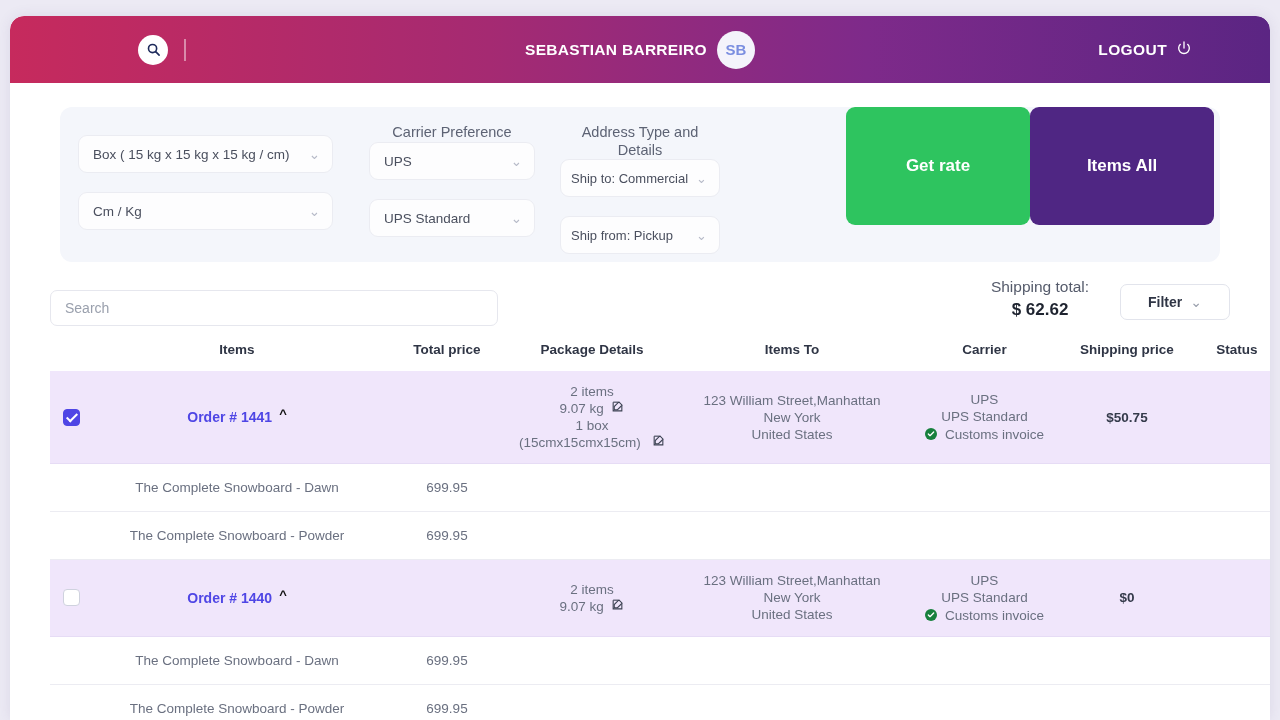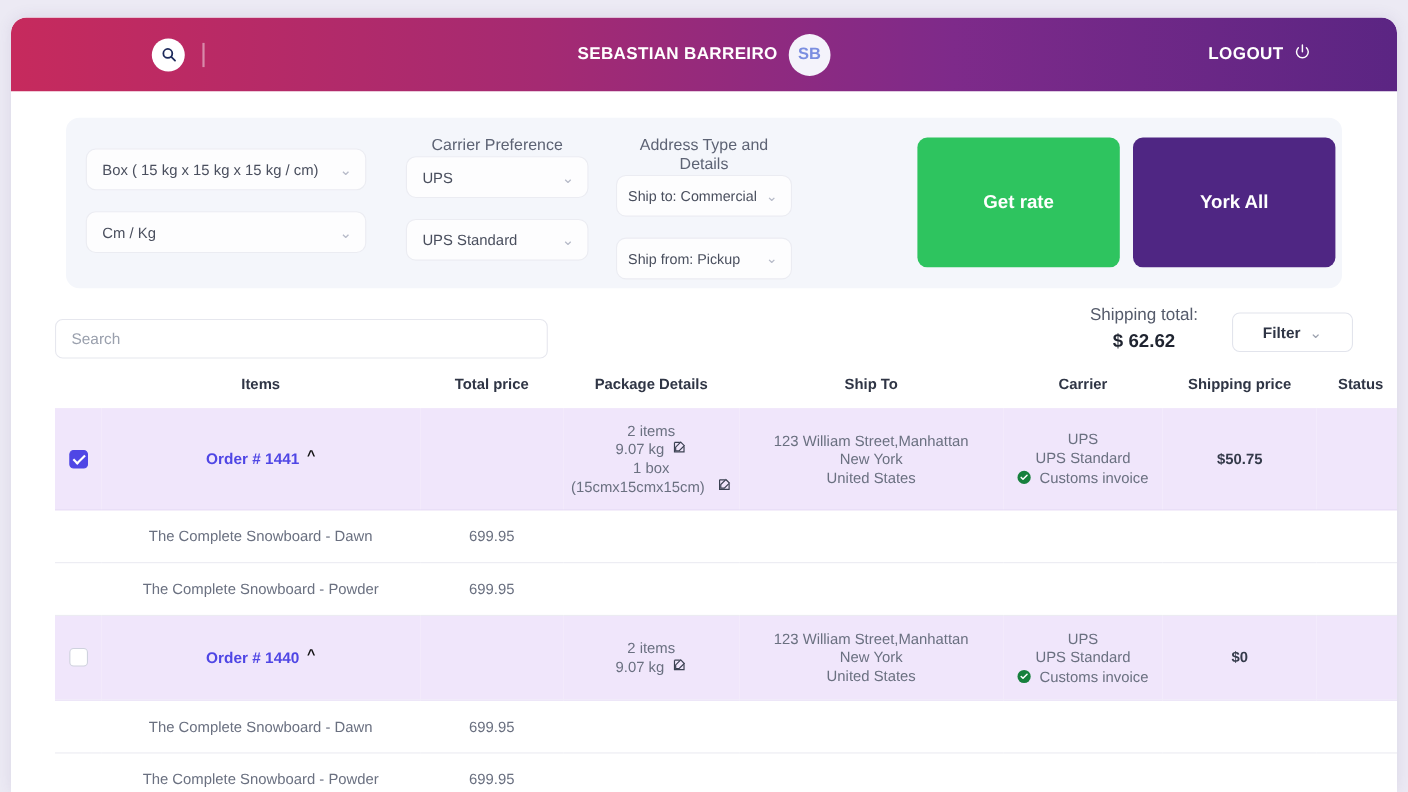--- a/index.html
+++ b/index.html
@@ -95,21 +95,21 @@
   .col-car .ctl { width: 166px; }
   .col-car .ctl:first-of-type { margin-top: 12px; }
   .col-car .ctl:last-of-type { margin-top: 19px; }
 
   .col-addr { width: 160px; margin-left: 25px; }
   .col-addr .ctl { width: 160px; padding-left: 10px; padding-right: 26px; font-size: 13px;}
   .col-addr .ctl:first-of-type { margin-top: 9px; }
   .col-addr .ctl:last-of-type { margin-top: 19px; text-align: right; }
   .col-addr .col-title { line-height: 18px; }
 
-  .actions { position: absolute; right: 6px; top: 18px; display: flex; gap: 12px; }
+  .actions { position: absolute; right: 6px; top: 0; display: flex; gap: 0; }
   .btn {
     width: 184px; height: 118px;
     border: none; border-radius: 9px;
     color: #fff; font-size: 17px; font-weight: bold;
     cursor: pointer;
     font-family: "Liberation Sans", sans-serif;
   }
 
   
   .searchrow {
@@ -261,21 +261,21 @@
           <span class="chev">⌄</span>
         </div>
         <div class="ctl">
           <span>Ship from: Pickup</span>
           <span class="chev">⌄</span>
         </div>
       </div>
 
       <div class="actions">
         <button class="btn" id="btn-rate" style="background: rgb(46, 196, 95);">Get rate</button>
-        <button class="btn" id="btn-ship" style="background: rgb(79, 38, 131);">York All</button>
+        <button class="btn" id="btn-ship" style="background: rgb(79, 38, 131);">Items All</button>
       </div>
     </div>
   </div>
 
   <div class="searchrow">
     <input class="search-input" type="text" placeholder="Search" style="">
     <div class="totals">
       <div class="lbl">Shipping total:</div>
       <div class="amt">$ 62.62</div>
     </div>
@@ -286,21 +286,21 @@
   </div>
 
   <div class="tbl-wrap">
     <table>
       <thead>
         <tr>
           <th class="c-check"></th>
           <th class="c-items">Items</th>
           <th class="c-price">Total price</th>
           <th class="c-pkg">Package Details</th>
-          <th class="c-ship">Ship To</th>
+          <th class="c-ship">Items To</th>
           <th class="c-carr">Carrier</th>
           <th class="c-sprice">Shipping price</th>
           <th class="c-status">Status</th>
         </tr>
       </thead>
       <tbody id="tbody">
           <tr class="order-row">
             <td class="c-check"><span class="cb on"></span></td>
             <td class="c-items"><span class="order-link">
                 <span>Order # 1441</span>

